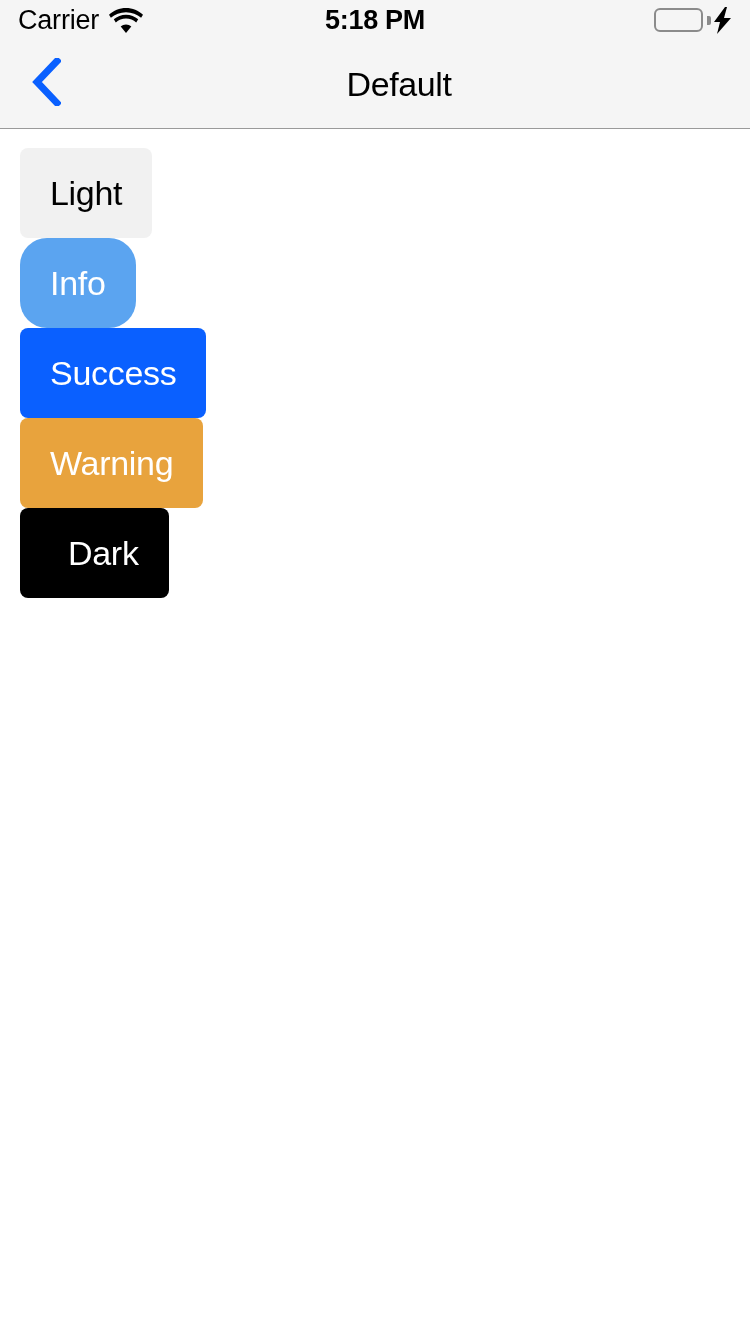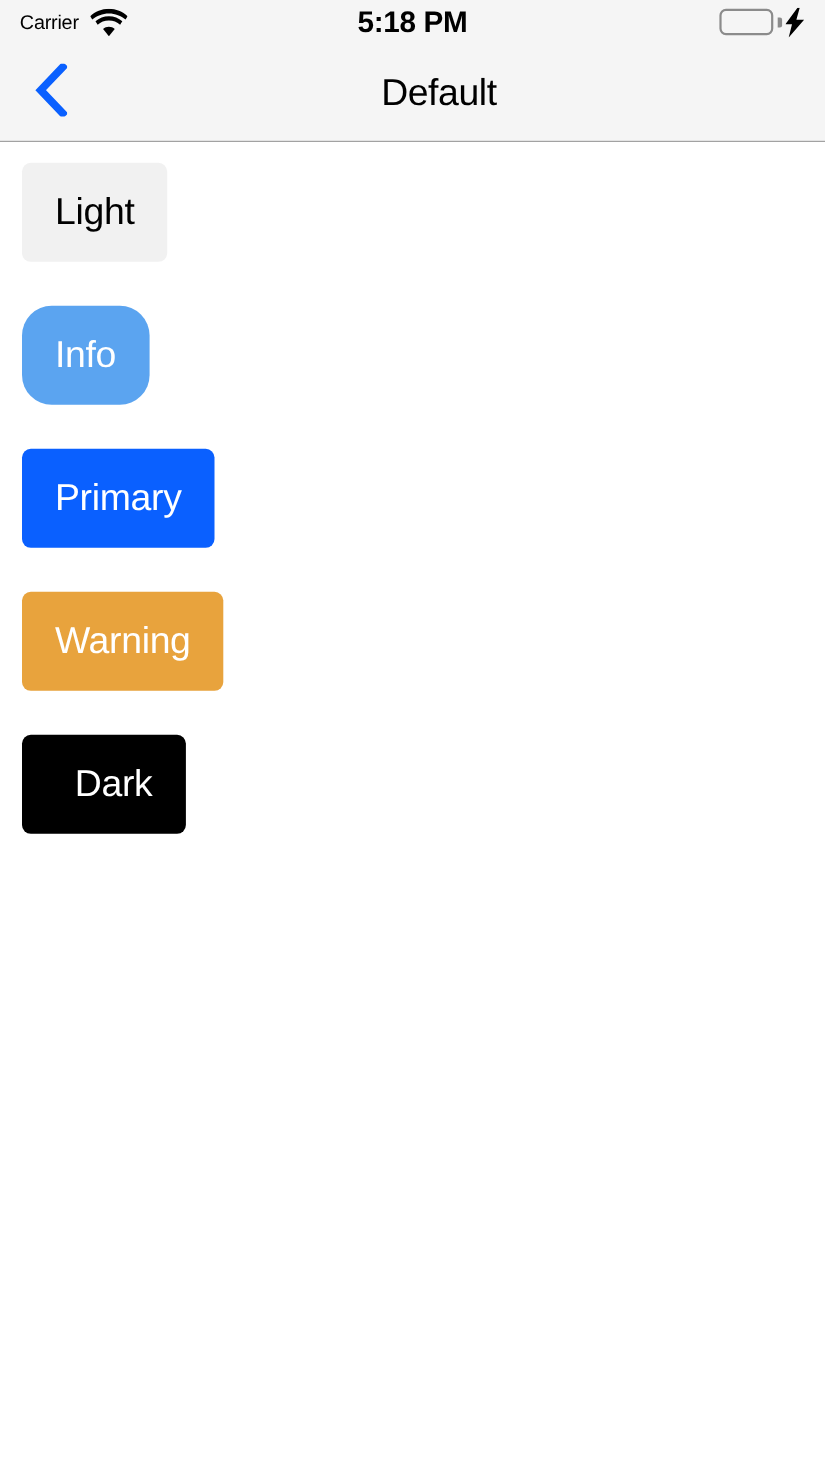--- a/index.html
+++ b/index.html
@@ -31,21 +31,21 @@
     align-items: center;
     padding: 0 18px;
   }
   .sb-left {
     display: flex;
     align-items: center;
     gap: 10px;
     flex: 0 0 auto;
   }
   .sb-carrier {
-    font-size: 18px;
+    font-size: 27px;
     color: #000;
     letter-spacing: -0.2px;
     line-height: 1;
   }
   .wifi-icon { display: block; }
   .sb-center {
     position: absolute;
     left: 0; right: 0;
     text-align: center;
     pointer-events: none;
@@ -128,21 +128,20 @@
     display: inline-block;
     height: 90px;
     line-height: 90px;
     padding: 0 30px;
     border: none;
     border-radius: 8px;
     font-family: "Liberation Sans", sans-serif;
     font-size: 34px;
     letter-spacing: -0.3px;
     text-align: center;
-    margin-bottom: 40px;
     cursor: pointer;
     white-space: nowrap;
   }
 </style>
 </head>
 <body>
 
 <div id="screen">
 
   <div class="status-bar">
@@ -186,21 +185,21 @@
   </div>
 
   <div class="content">
     <div class="btn-row">
       <button class="btn" style="background: rgb(241, 241, 241); color: rgb(0, 0, 0);">Light</button>
     </div>
     <div class="btn-row">
       <button class="btn" style="background: rgb(91, 164, 240); color: rgb(255, 255, 255); border-radius: 27px;">Info</button>
     </div>
     <div class="btn-row">
-      <button class="btn" style="background: rgb(10, 96, 255); color: rgb(255, 255, 255);">Primary</button>
+      <button class="btn" style="background: rgb(10, 96, 255); color: rgb(255, 255, 255);">Success</button>
     </div>
     <div class="btn-row">
       <button class="btn" style="background: rgb(232, 163, 61); color: rgb(255, 255, 255);">Warning</button>
     </div>
     <div class="btn-row">
       <button class="btn" style="background: rgb(0, 0, 0); color: rgb(255, 255, 255); padding-left: 48px;">Dark</button>
     </div>
   </div>
 
 </div>

